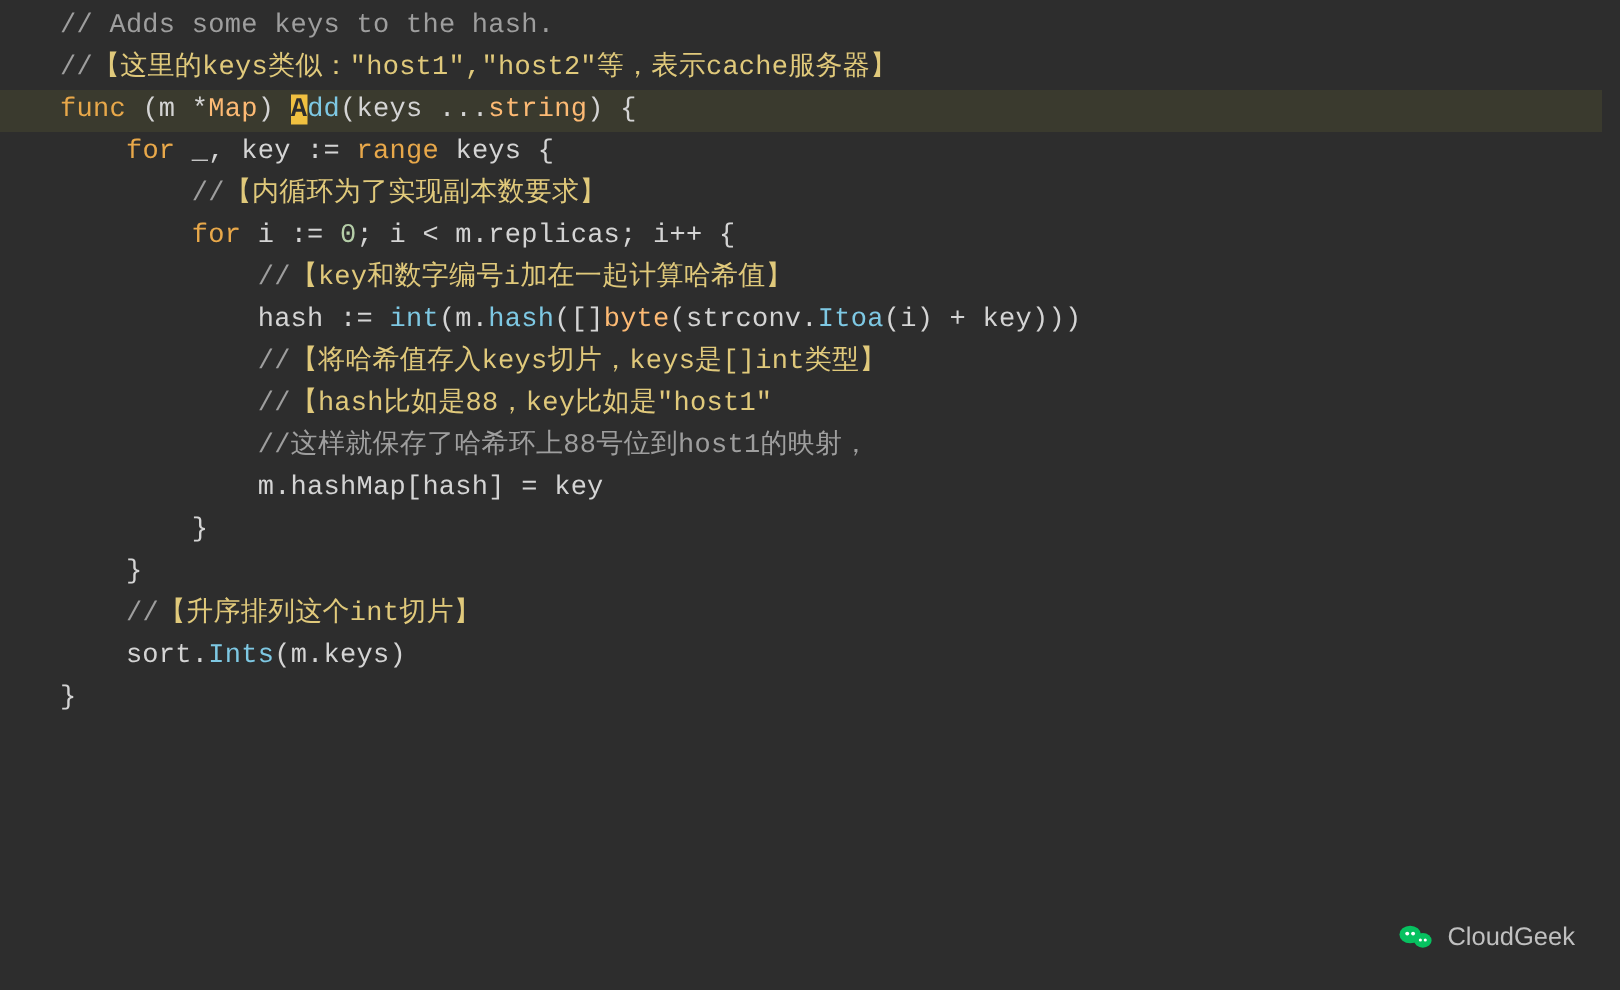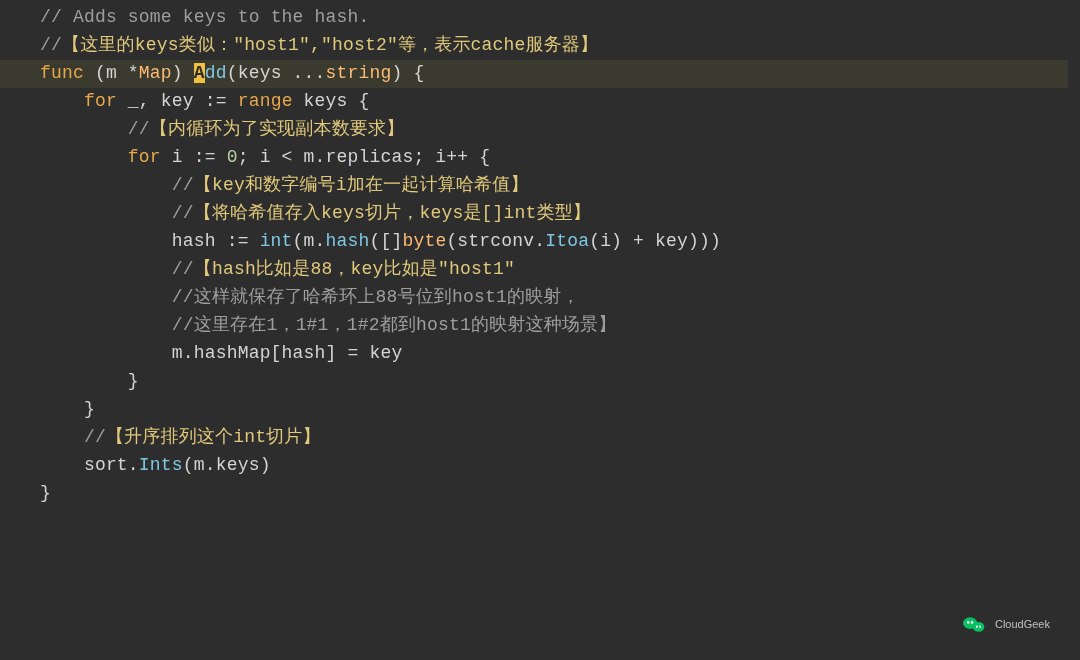--- a/index.html
+++ b/index.html
@@ -60,21 +60,21 @@
     }
     .watermark {
       position: absolute;
       bottom: 22px;
       right: 30px;
       display: flex;
       align-items: center;
       gap: 8px;
       color: #c0c0c0;
       font-family: Arial, sans-serif;
-      font-size: 11px;
+      font-size: 17px;
     }
     .wechat-icon {
       width: 26px;
       height: 26px;
     }
   </style>
 </head>
 <body>
 
 <div class="code-container">
@@ -103,37 +103,33 @@
       <div class="line">
         <span class="line-num"></span>
         <span class="line-content"><span class="c-var">        </span><span class="c-keyword">for</span><span class="c-var"> i := </span><span class="c-num">0</span><span class="c-var">; i &lt; m.replicas; i++ {</span></span>
       </div>
       <div class="line">
         <span class="line-num"></span>
         <span class="line-content"><span class="c-var">            </span><span class="c-comment">//</span><span class="c-chinese">【key和数字编号i加在一起计算哈希值】</span></span>
       </div>
       <div class="line">
         <span class="line-num"></span>
-        <span class="line-content"><span class="c-var">            </span><span class="c-comment">//</span><span class="c-chinese">【将哈希值存入keys切片，keys是[]int类型】</span></span>
+        <span class="line-content"><span class="c-var">            hash := </span><span class="c-func">int</span><span class="c-var">(m.</span><span class="c-method">hash</span><span class="c-var">([]</span><span class="c-type">byte</span><span class="c-var">(strconv.</span><span class="c-method">Itoa</span><span class="c-var">(i) + key)))</span></span>
       </div>
       <div class="line">
         <span class="line-num"></span>
-        <span class="line-content"><span class="c-var">            hash := </span><span class="c-func">int</span><span class="c-var">(m.</span><span class="c-method">hash</span><span class="c-var">([]</span><span class="c-type">byte</span><span class="c-var">(strconv.</span><span class="c-method">Itoa</span><span class="c-var">(i) + key)))</span></span>
+        <span class="line-content"><span class="c-var">            </span><span class="c-comment">//</span><span class="c-chinese">【将哈希值存入keys切片，keys是[]int类型】</span></span>
       </div>
       <div class="line">
         <span class="line-num"></span>
         <span class="line-content"><span class="c-var">            </span><span class="c-comment">//</span><span class="c-chinese">【hash比如是88，key比如是"host1"</span></span>
       </div>
       <div class="line">
         <span class="line-num"></span>
         <span class="line-content"><span class="c-var">            </span><span class="c-comment">//这样就保存了哈希环上88号位到host1的映射，</span></span>
-      </div>
-      <div class="line">
-        <span class="line-num"></span>
-        <span class="line-content"><span class="c-var">            </span><span class="c-comment">//这里存在1，1#1，1#2都到host1的映射这种场景】</span></span>
       </div>
       <div class="line">
         <span class="line-num"></span>
         <span class="line-content"><span class="c-var">            m.hashMap[hash] = key</span></span>
       </div>
       <div class="line">
         <span class="line-num"></span>
         <span class="line-content"><span class="c-var">        }</span></span>
       </div>
       <div class="line">

